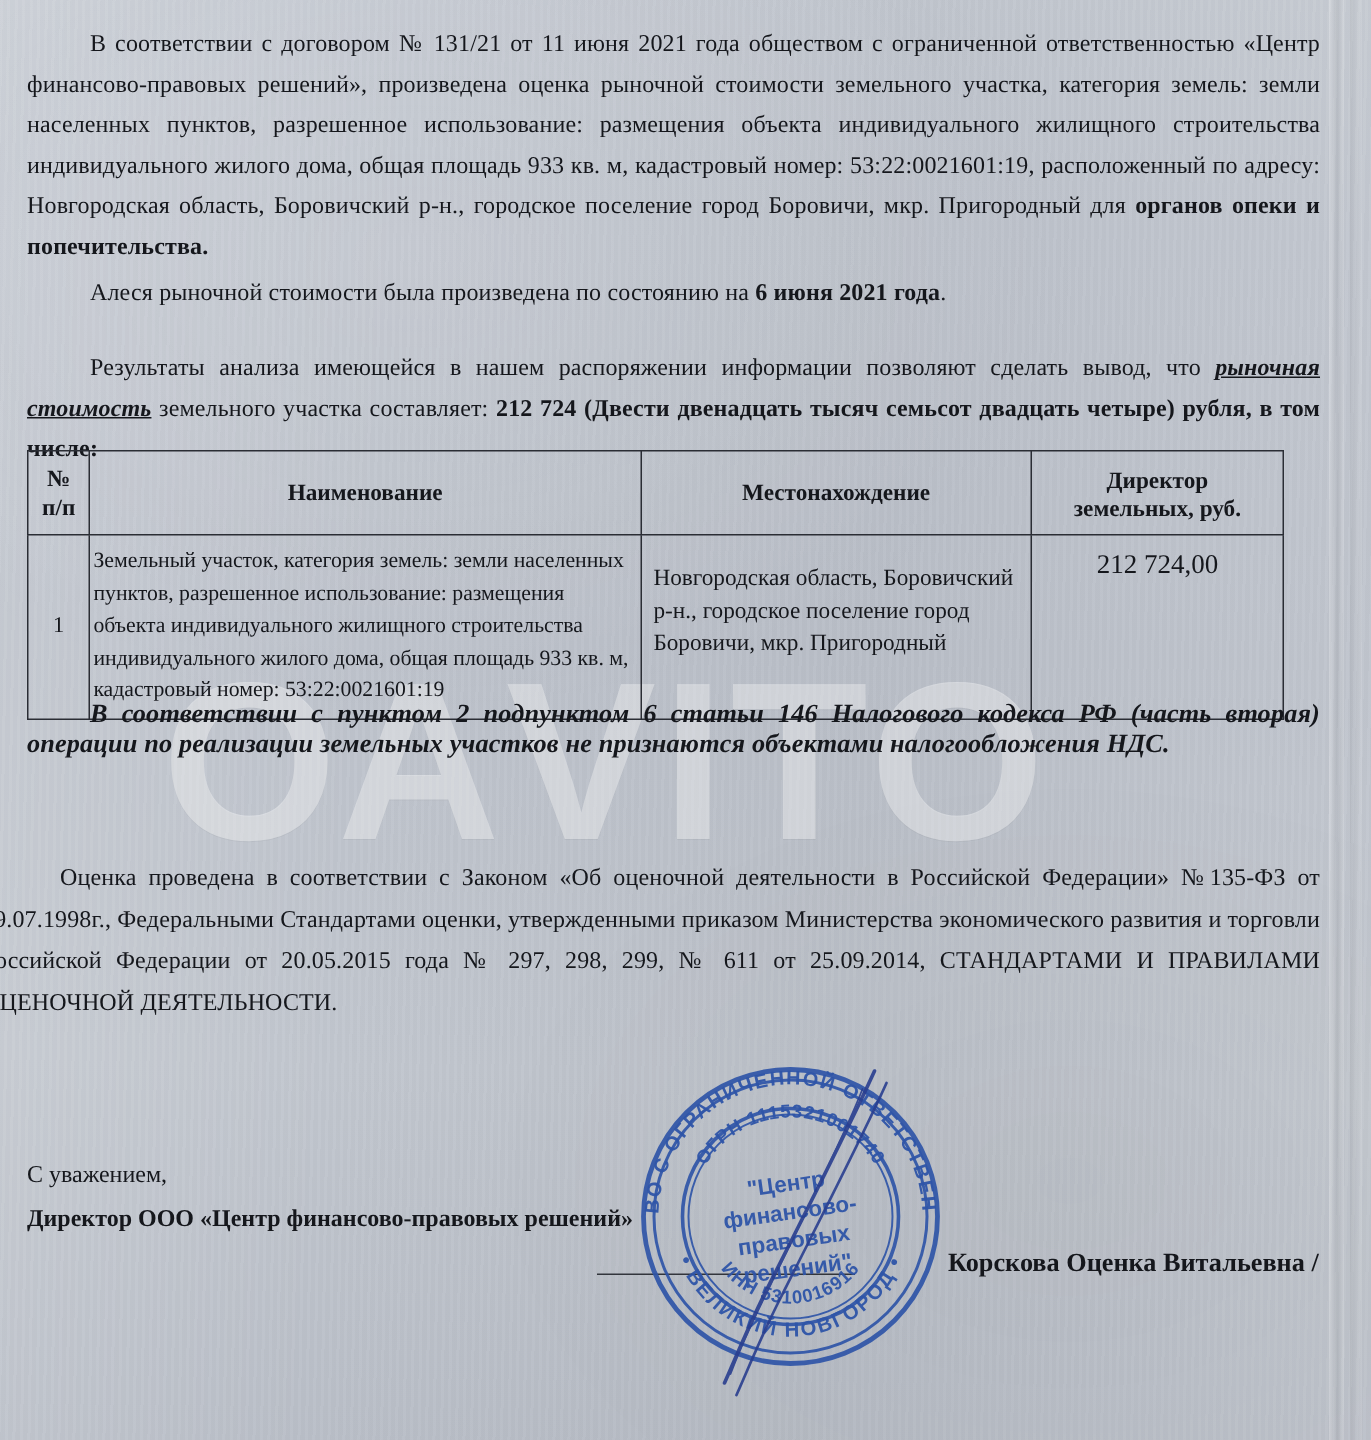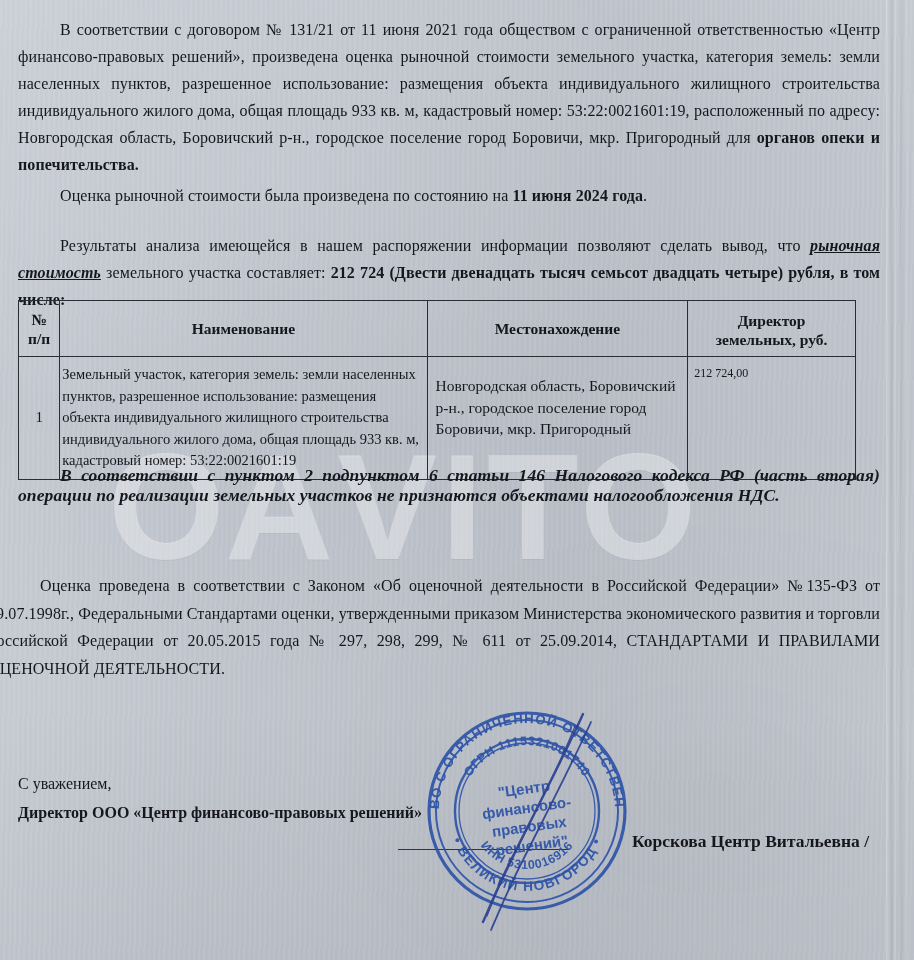--- a/index.html
+++ b/index.html
@@ -125,21 +125,21 @@
     text-align: center;
     vertical-align: middle;
     font-weight: 700;
     font-size: 15.5px;
     padding: 6px 4px;
     line-height: 19px;
   }
   .c-num   { width: 30px;  text-align: center; vertical-align: middle !important; font-size: 15px; }
   .c-name  { width: 389px; line-height: 21.5px; padding: 7px 2px !important; }
   .c-loc   { width: 256px; line-height: 21.5px; padding: 18px 8px !important; font-size: 15.5px; }
-  .c-price { width: 163px; font-weight: 700; font-size: 12px; padding-top: 9px !important; }
+  .c-price { width: 163px; text-align: center; font-weight: 700; font-size: 18px; padding-top: 9px !important; }
 
   
   #sig { position: absolute; left: 18px; top: 769px; font-size: 16px; line-height: 29px; }
   #sig .l1 { font-weight: 400; }
   #sig .l2 { font-weight: 700; }
   #sigline {
     position: absolute;
     left: 398px;
     top: 849px;
     width: 172px;
@@ -183,21 +183,21 @@
   <div id="grain"></div>
   <div id="fold"></div>
   <div id="fold2"></div>
 
   <div id="watermark">ОАVITO</div>
 
   <div id="content">
 
     <div class="para" id="p1"><span>В соответствии с договором № 131/21 от 11 июня 2021 года обществом с ограниченной ответственностью «Центр финансово-правовых решений», произведена оценка рыночной стоимости земельного участка, категория земель: земли населенных пунктов, разрешенное использование: размещения объекта индивидуального жилищного строительства индивидуального жилого дома, общая площадь 933 кв. м, кадастровый номер: 53:22:0021601:19, расположенный по адресу: Новгородская область, Боровичский р-н., городское поселение город Боровичи, мкр. Пригородный для </span><b>органов опеки и попечительства.</b></div>
 
-    <div class="para" id="p2"><span>Оценка рыночной стоимости была произведена по состоянию на </span><b>11 июня 2024 года</b><span>.</span></div>
+    <div class="para" id="p2"><span>Алеся рыночной стоимости была произведена по состоянию на </span><b>6 июня 2021 года</b><span>.</span></div>
 
     <div class="para" id="p3"><span>Результаты анализа имеющейся в нашем распоряжении информации позволяют сделать вывод, что </span><span class="biu">рыночная стоимость</span><span> земельного участка составляет: </span><b>212 724 (Двести двенадцать тысяч семьсот двадцать четыре) рубля, в том числе:</b></div>
 
     <table id="tbl">
       <thead>
         <tr>
           <th class="c-num">
             <div>№</div>
             <div>п/п</div>
           </th>
@@ -221,21 +221,21 @@
 
     <div class="para" id="p4">В соответствии с пунктом 2 подпунктом 6 статьи 146 Налогового кодекса РФ (часть вторая) операции по реализации земельных участков не признаются объектами налогообложения НДС.</div>
 
     <div class="para" id="p5">Оценка проведена в соответствии с Законом «Об оценочной деятельности в Российской Федерации» №135-ФЗ от 29.07.1998г., Федеральными Стандартами оценки, утвержденными приказом Министерства экономического развития и торговли Российской Федерации от 20.05.2015 года № 297, 298, 299, № 611 от 25.09.2014, СТАНДАРТАМИ И ПРАВИЛАМИ ОЦЕНОЧНОЙ ДЕЯТЕЛЬНОСТИ.</div>
 
     <div id="sig">
       <div class="l1">С уважением,</div>
       <div class="l2">Директор ООО «Центр финансово-правовых решений»</div>
     </div>
     <div id="sigline"></div>
-    <div id="signame">Корскова Центр Витальевна /</div>
+    <div id="signame">Корскова Оценка Витальевна /</div>
 
     <div id="stamp">
       <svg viewBox="0 0 204 204" xmlns="http://www.w3.org/2000/svg">
         <defs>
           <path id="arcOuterTop" d="M 14,102 A 88,88 0 0 1 190,102" fill="none"></path>
           <path id="arcOuterBot" d="M 22,102 A 80,80 0 0 0 182,102" fill="none"></path>
           <path id="arcOgrn" d="M 36,102 A 66,66 0 0 1 168,102" fill="none"></path>
           <path id="arcInn" d="M 44,102 A 58,58 0 0 0 160,102" fill="none"></path>
         </defs>
         <g stroke="#2f55a8" fill="none" opacity="0.92">

